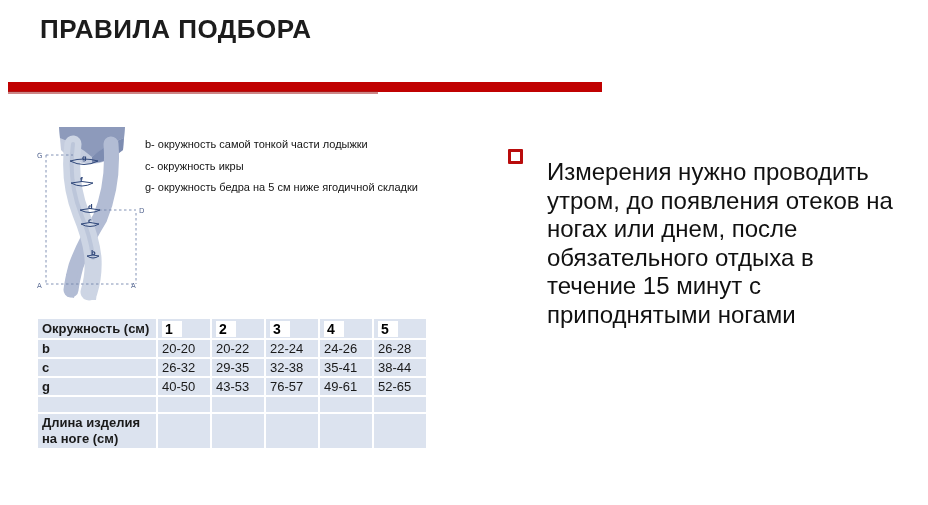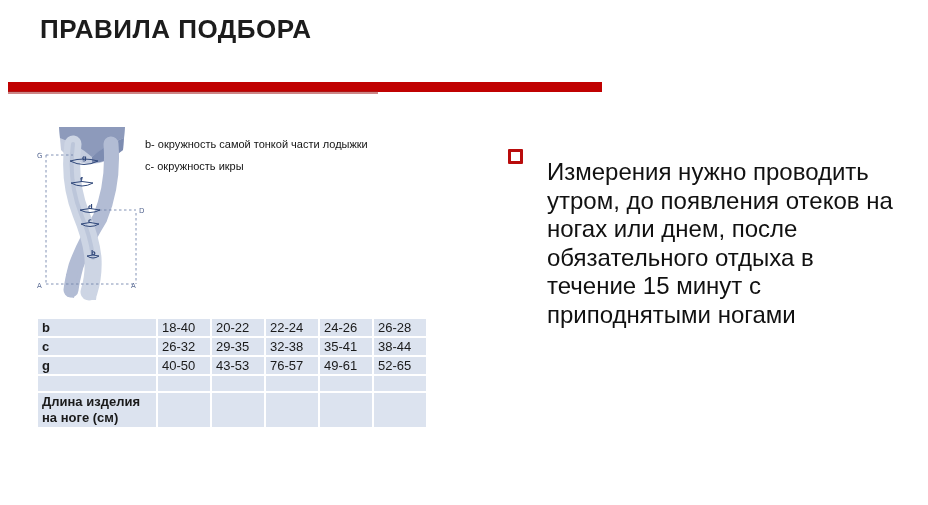--- a/index.html
+++ b/index.html
@@ -95,33 +95,42 @@
     <text class="fig-band-letter" x="47" y="56">f</text>
     <text class="fig-band-letter" x="55" y="83">d</text>
     <text class="fig-band-letter" x="55" y="97">c</text>
     <text class="fig-band-letter" x="58" y="129">b</text>
   </svg>
 </div>
 
 <div class="legend">
   <p>b- окружность самой тонкой части лодыжки</p>
   <p>c- окружность икры</p>
+  <p>g- окружность бедра на 5 см ниже ягодичной складки</p>
 </div>
 
 <div class="bullet-block">
   <span class="bullet-square"></span>
   <p class="bullet-text">Измерения нужно проводить утром, до появления отеков на ногах или днем, после обязательного отдыха в течение 15 минут с приподнятыми ногами</p>
 </div>
 
 <div class="size-table-wrap">
   <table class="size-table">
     <tbody>
+        <tr class="hdr">
+      <td class="lbl">Окружность (см)</td>
+      <td class="val"><span class="size-chip">1</span></td>
+      <td class="val"><span class="size-chip">2</span></td>
+      <td class="val"><span class="size-chip">3</span></td>
+      <td class="val"><span class="size-chip">4</span></td>
+      <td class="val"><span class="size-chip">5</span></td>
+    </tr>
     <tr>
       <td class="lbl">b</td>
-      <td class="val">18-40</td>
+      <td class="val">20-20</td>
       <td class="val">20-22</td>
       <td class="val">22-24</td>
       <td class="val">24-26</td>
       <td class="val">26-28</td>
     </tr>
     <tr>
       <td class="lbl">c</td>
       <td class="val">26-32</td>
       <td class="val">29-35</td>
       <td class="val">32-38</td>

